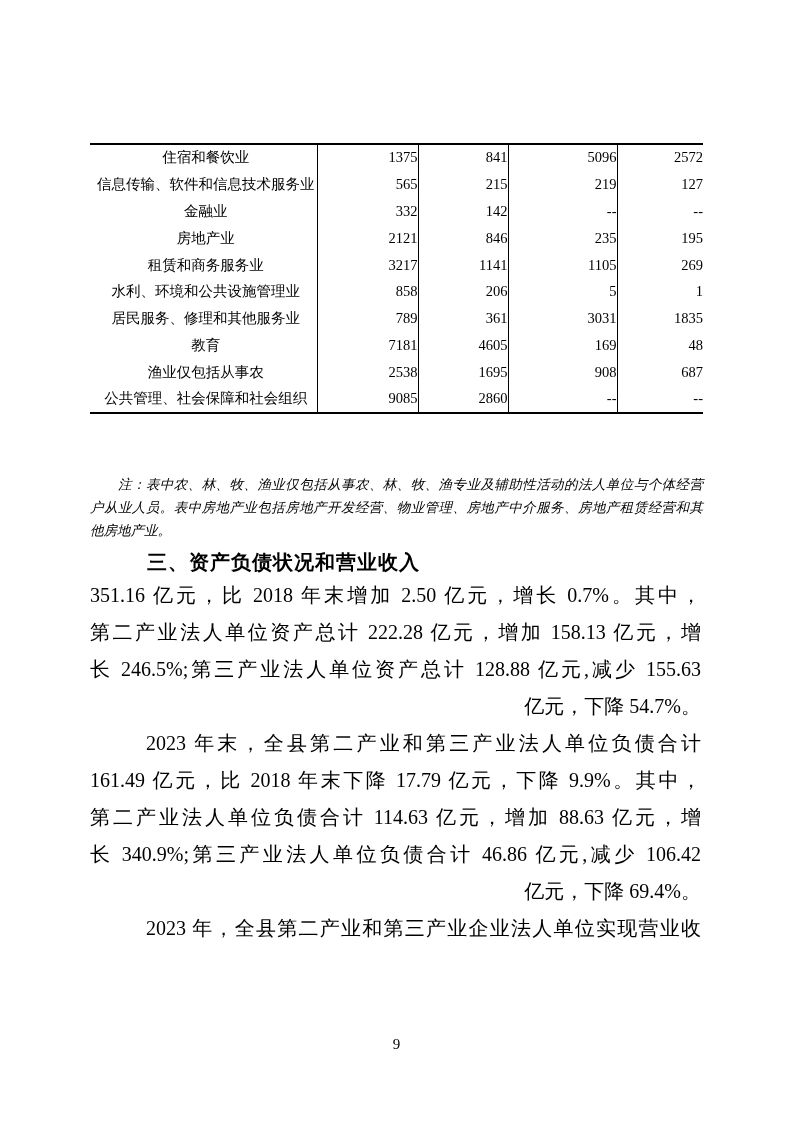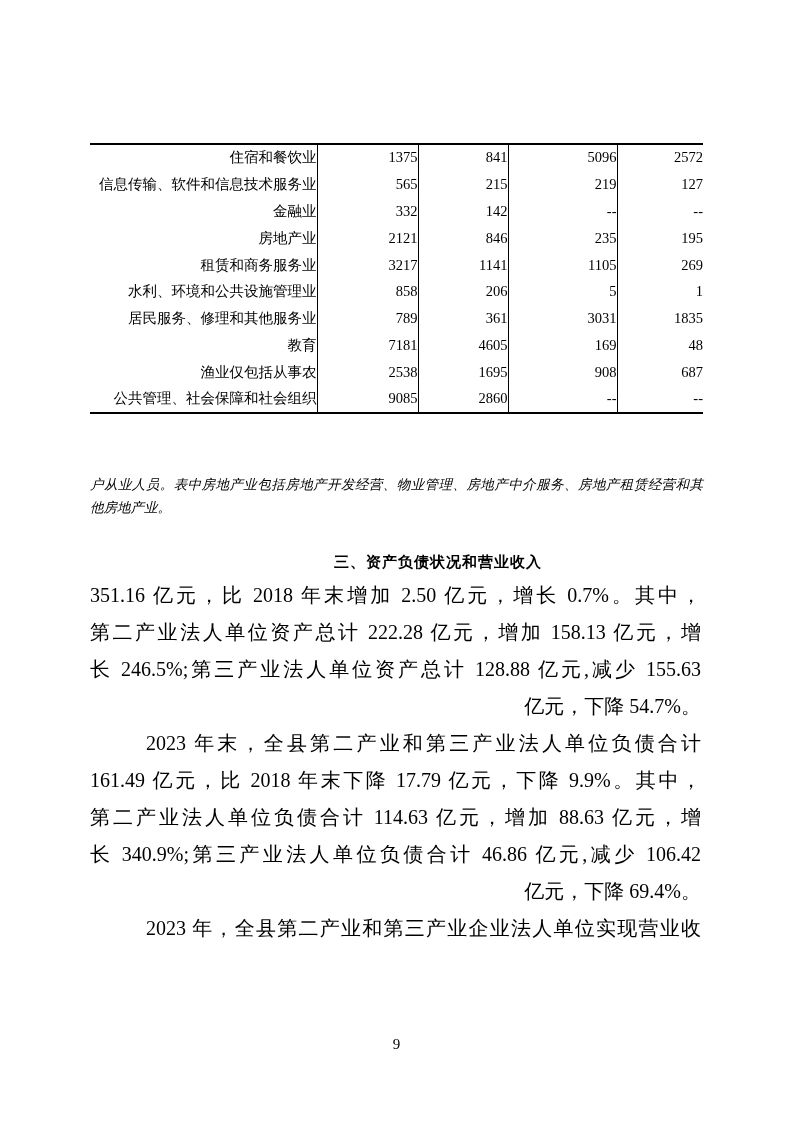--- a/index.html
+++ b/index.html
@@ -20,40 +20,39 @@
     border-top:2.5px solid #000;
     border-bottom:2.5px solid #000;
   }
   .stat-table td {
     height:26.9px;
     font-size:14.5px;
     vertical-align:middle;
     overflow:hidden;
     white-space:nowrap;
   }
-  .stat-table td.cell-label { text-align:right; padding-left:5px; }
+  .stat-table td.cell-label { text-align:center; padding-left:5px; }
   .stat-table td.cell-val   { text-align:right; border-left:1.2px solid #000; }
   
   .note {
     position:absolute; top:473px; left:90px; width:613px;
     font-style:italic;
     font-size:13.5px;
   }
   .note .line { line-height:23px; height:23px; }
   .note .line.just { text-align:justify; text-align-last:justify; }
   .note .line.indent { text-indent:28px; }
   
   .heading {
-    position:absolute; top:547px; left:103px; width:613px;
+    position:absolute; top:547px; left:90px; width:613px;
     font-family:"Liberation Sans","DejaVu Sans",sans-serif;
     font-weight:bold;
-    font-size:15px; line-height:30px;
+    font-size:20px; line-height:30px;
     padding-left:57px;
     letter-spacing:1px;
-    text-align:center;
   }
   
   .bodytext {
     position:absolute; top:577px; left:90px; width:611px;
     font-size:20px;
   }
   .bodytext .line { line-height:37px; height:37px; overflow:hidden;text-align:right; }
   .bodytext .line.just { text-align:justify; text-align-last:justify; }
   .bodytext .line.indent { text-indent:56px; }
   
@@ -144,20 +143,21 @@
           <td class="cell-label">公共管理、社会保障和社会组织</td>
           <td class="cell-val">9085</td>
           <td class="cell-val">2860</td>
           <td class="cell-val">--</td>
           <td class="cell-val">--</td>
         </tr>
       </tbody>
   </table>
 
   <div class="note">
+      <div class="line just indent">注：表中农、林、牧、渔业仅包括从事农、林、牧、渔专业及辅助性活动的法人单位与个体经营</div>
       <div class="line just">户从业人员。表中房地产业包括房地产开发经营、物业管理、房地产中介服务、房地产租赁经营和其</div>
       <div class="line left">他房地产业。</div>
     </div>
 
   <div class="heading">三、资产负债状况和营业收入</div>
 
   <div class="bodytext">
       <div>
         <div class="line just">351.16 亿元，比 2018 年末增加 2.50 亿元，增长 0.7%。其中，</div>
         <div class="line just">第二产业法人单位资产总计 222.28 亿元，增加 158.13 亿元，增</div>

